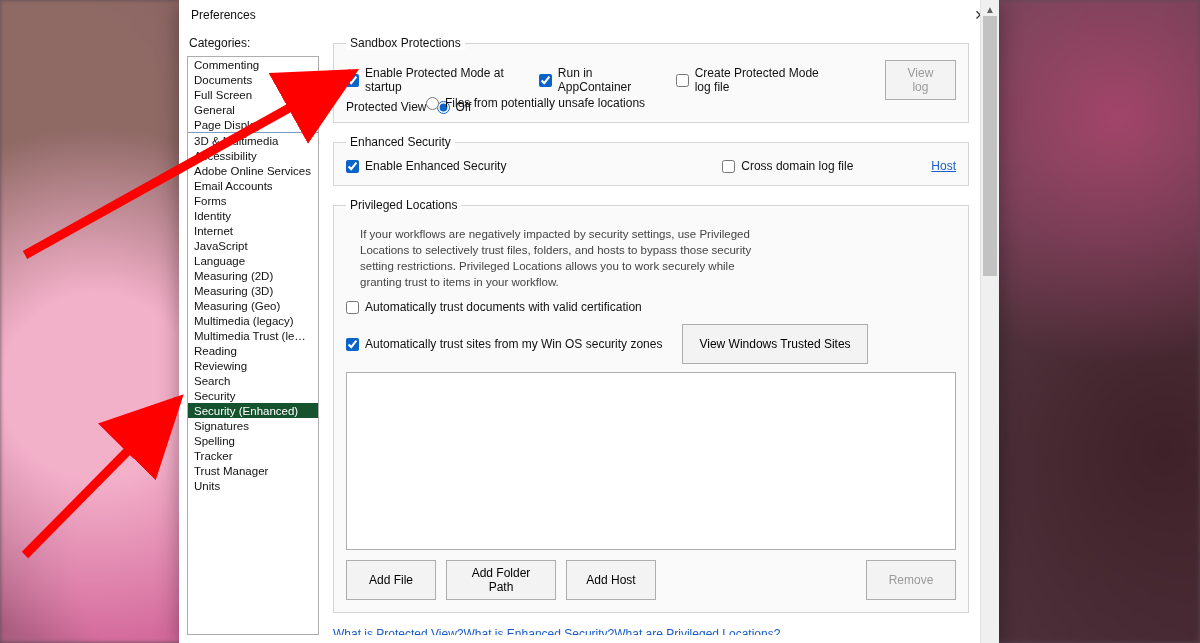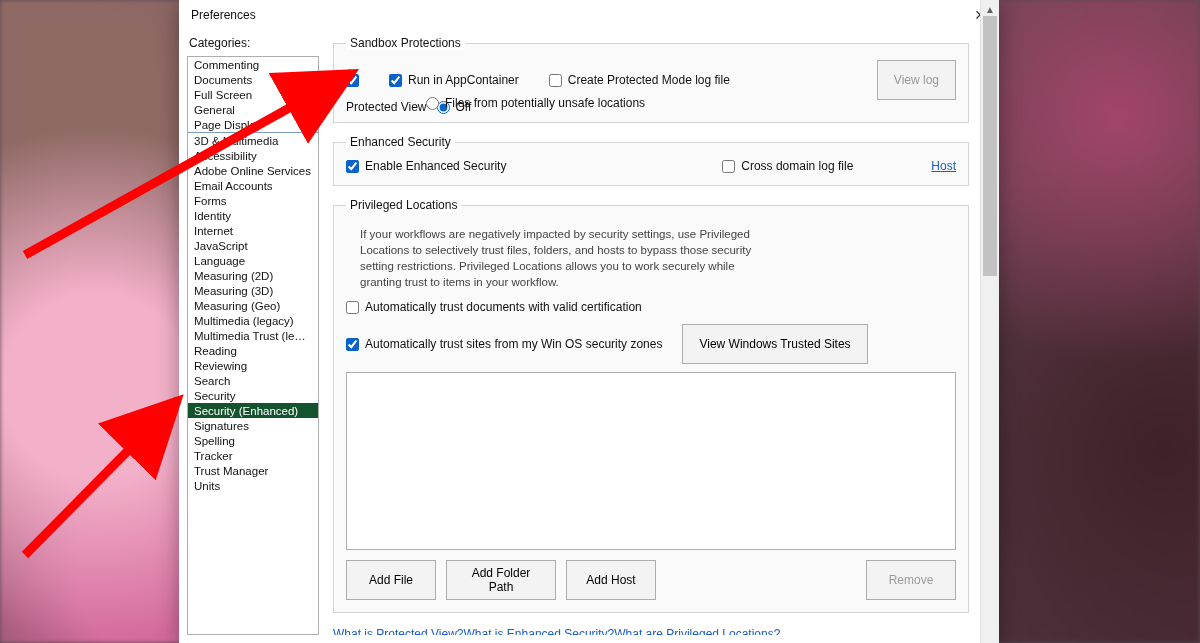--- a/index.html
+++ b/index.html
@@ -195,20 +195,21 @@
         </div>
     </div>
 
     <div class="content-col">
 
       <fieldset class="group first">
         <legend>Sandbox Protections</legend>
         <div class="row-inline">
           <label class="chk">
             <input type="checkbox" checked="" style="">
+            <span>Enable Protected Mode at startup</span>
           </label>
           <label class="chk">
             <input type="checkbox" checked="" style="">
             <span>Run in AppContainer</span>
           </label>
           <label class="chk">
             <input type="checkbox" style="">
             <span>Create Protected Mode log file</span>
           </label>
           <span class="spacer"></span>

